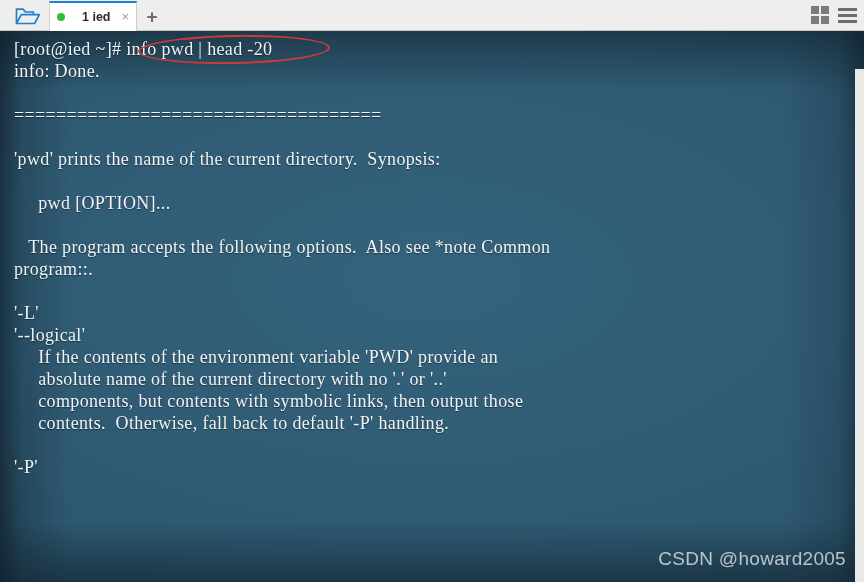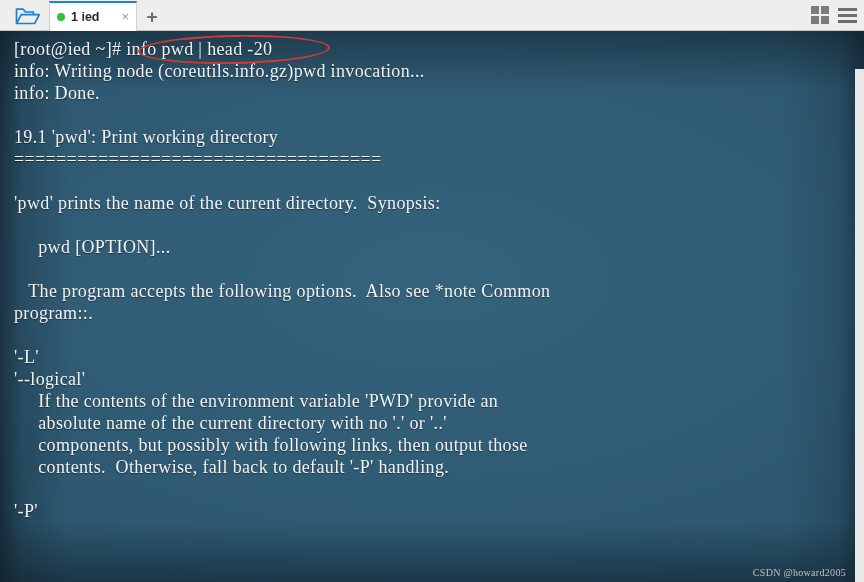--- a/index.html
+++ b/index.html
@@ -62,21 +62,21 @@
     width: 8px; height: 8px;
     border-radius: 50%;
     background: #2fc12f;
     flex: 0 0 auto;
   }
   .tab-title {
     font-family: "Liberation Sans", sans-serif;
     font-size: 12.5px;
     font-weight: bold;
     color: #2a2a2a;
-    margin-left: 6px;
+    margin-left: 17px;
     white-space: nowrap;
   }
   .tab-close {
     position: absolute;
     right: 7px;
     top: 7px;
     font-family: "Liberation Sans", sans-serif;
     font-size: 13px;
     color: #9a9a9a;
     line-height: 14px;
@@ -185,23 +185,23 @@
     right: 0;
     top: 38px;
     width: 9px;
     height: 513px;
     background: #e9e9e7;
   }
 
   .watermark {
     position: absolute;
     right: 18px;
-    bottom: 4px;
-    font-family: Liberation Serif, serif;
-    font-size: 10px;
+    bottom: 12px;
+    font-family: Liberation Sans, sans-serif;
+    font-size: 19px;
     color: #b9c4cb;
     letter-spacing: 0.3px;
   }
 </style>
 </head>
 <body>
 
 <div class="window">
 
   <div class="tabbar">
@@ -233,38 +233,36 @@
           <i></i>
           <i></i>
       </span>
     </div>
   </div>
 
   <div class="terminal">
 
     <div class="screen">
       <div class="line">[root@ied ~]# info pwd | head -20</div>
-      <div class="line">info: Writing node (coreutils.info.gz)pwd invocation...</div>
       <div class="line">info: Done.</div>
       <div class="line blank"></div>
-      <div class="line">19.1 'pwd': Print working directory</div>
       <div class="line">===================================</div>
       <div class="line blank"></div>
       <div class="line">'pwd' prints the name of the current directory.  Synopsis:</div>
       <div class="line blank"></div>
       <div class="line">     pwd [OPTION]...</div>
       <div class="line blank"></div>
       <div class="line">   The program accepts the following options.  Also see *note Common</div>
       <div class="line">program::.</div>
       <div class="line blank"></div>
       <div class="line">'-L'</div>
       <div class="line">'--logical'</div>
       <div class="line">     If the contents of the environment variable 'PWD' provide an</div>
       <div class="line">     absolute name of the current directory with no '.' or '..'</div>
-      <div class="line">     components, but possibly with following links, then output those</div>
+      <div class="line">     components, but contents with symbolic links, then output those</div>
       <div class="line">     contents.  Otherwise, fall back to default '-P' handling.</div>
       <div class="line blank"></div>
       <div class="line">'-P'</div>
     </div>
 
     <div class="annot-ellipse"></div>
 
     <div class="scrollbar-track">
       <div class="scrollbar-thumb"></div>
     </div>

